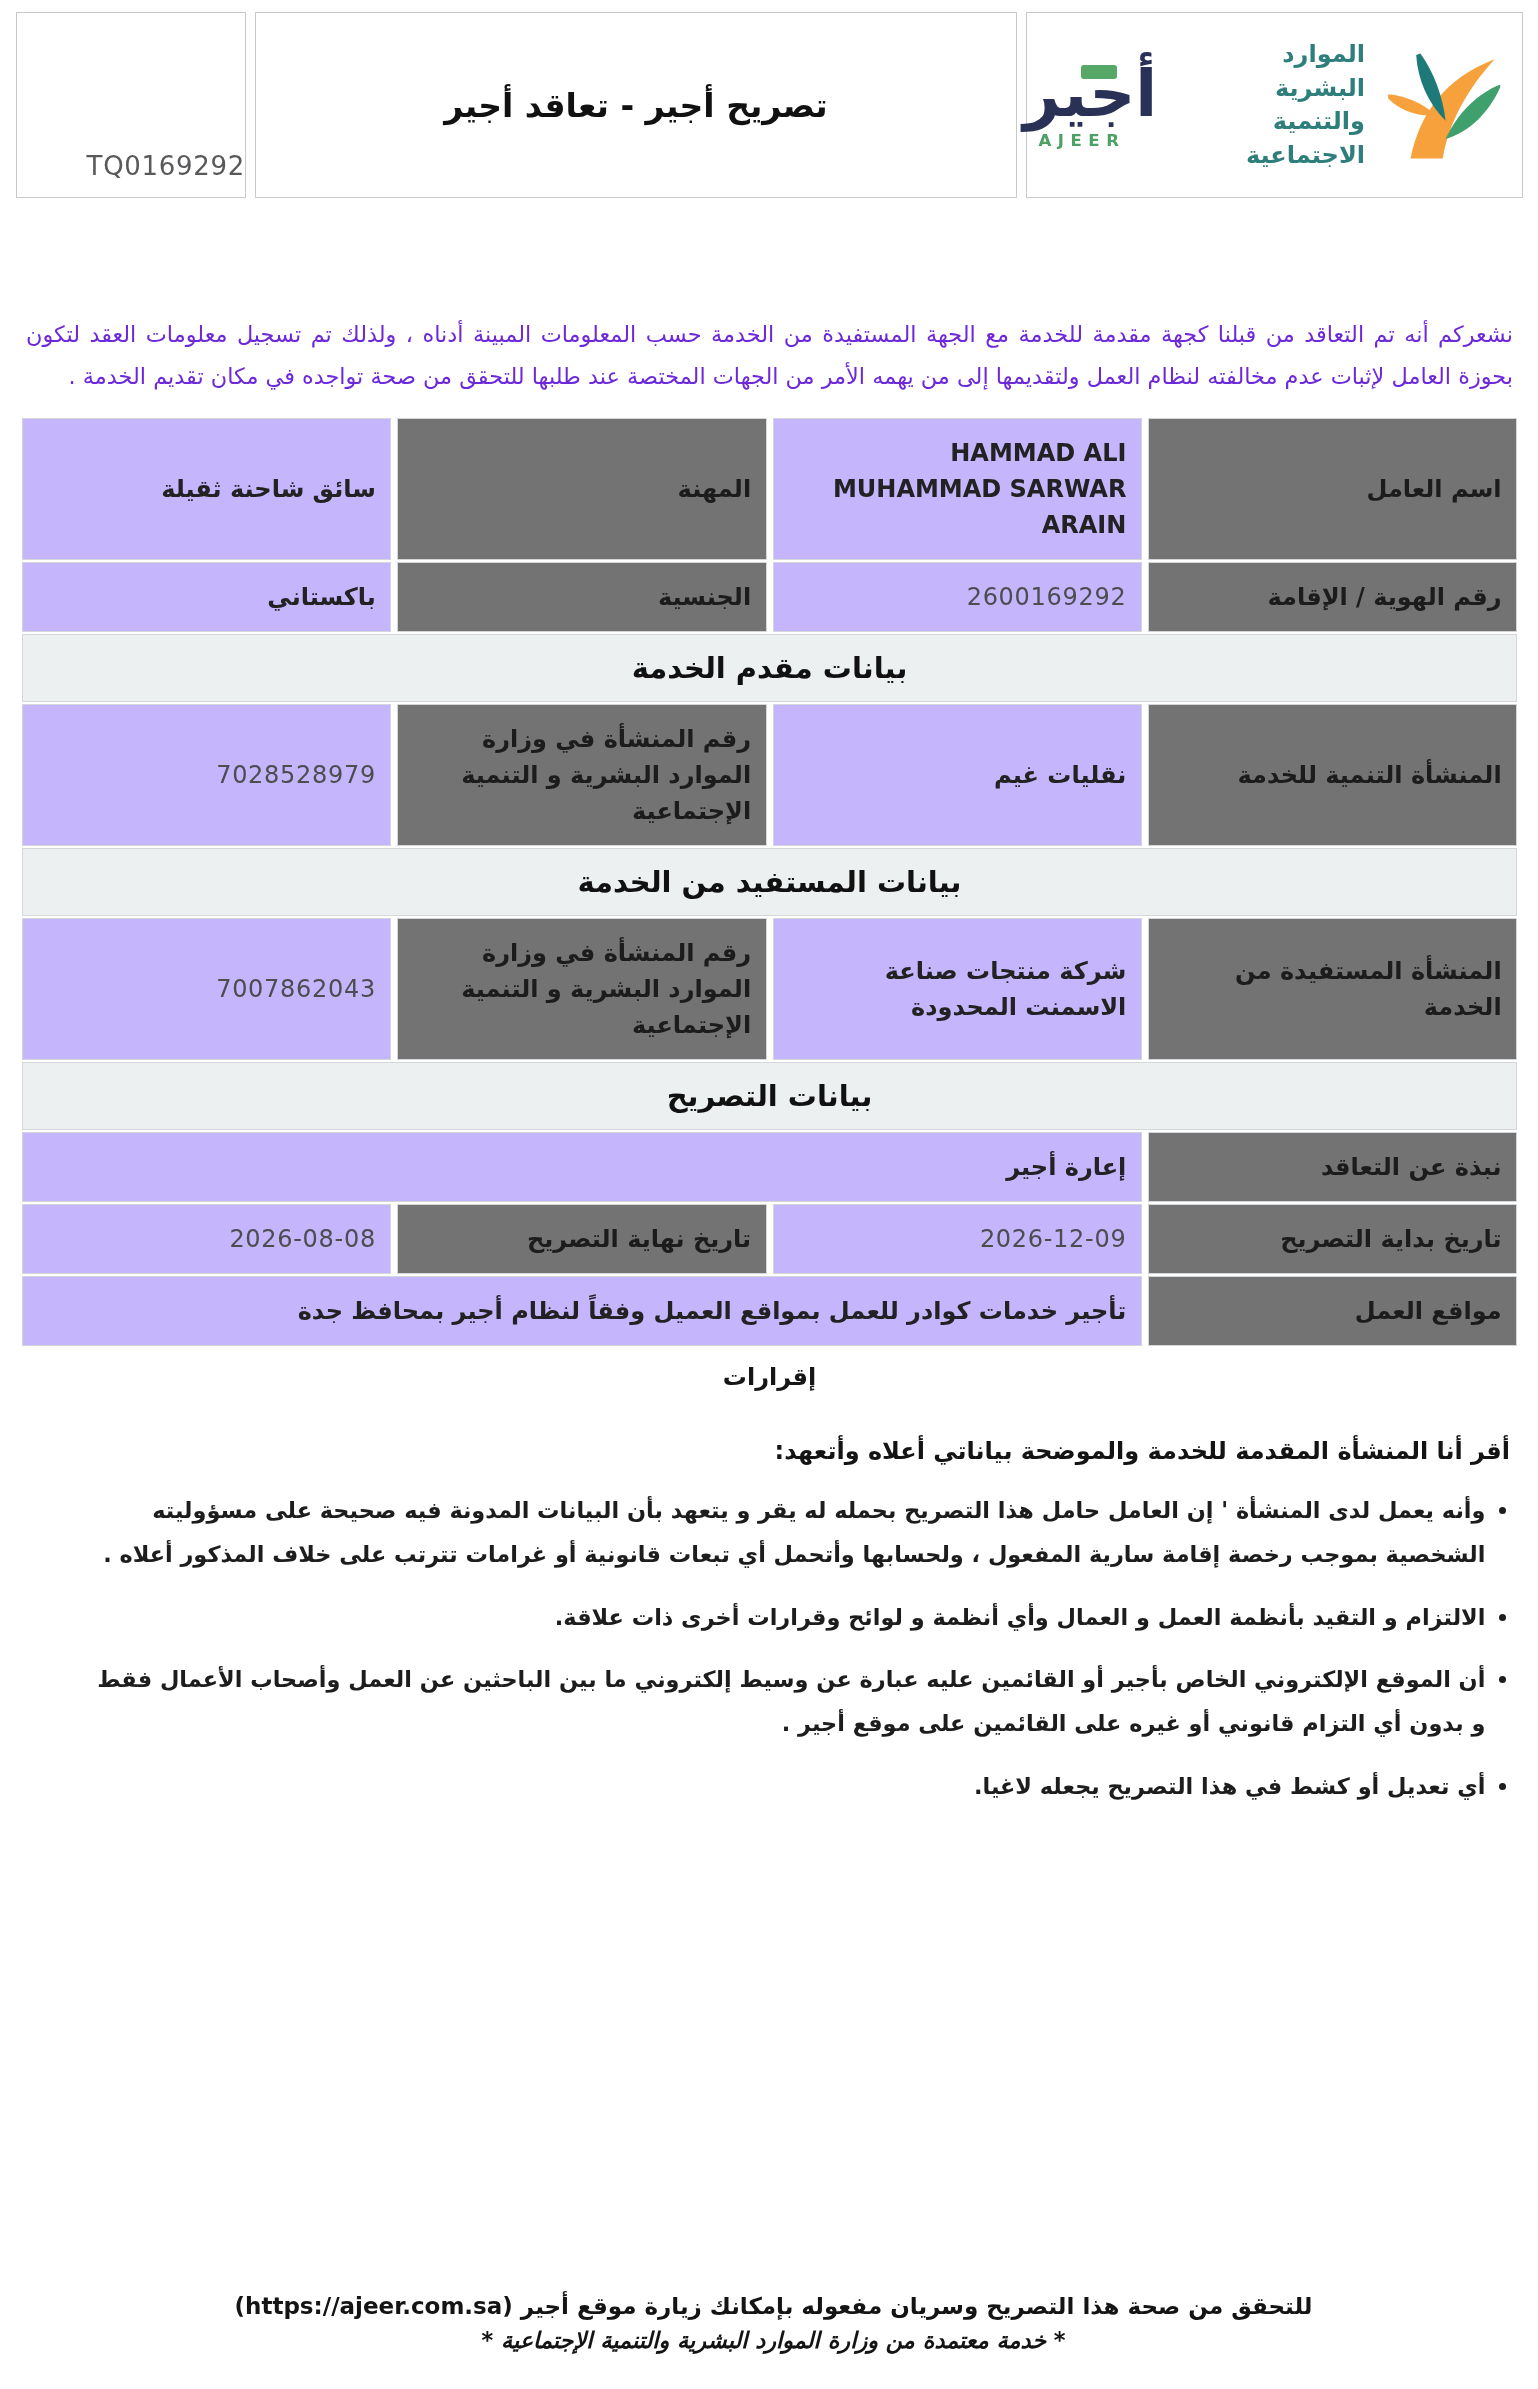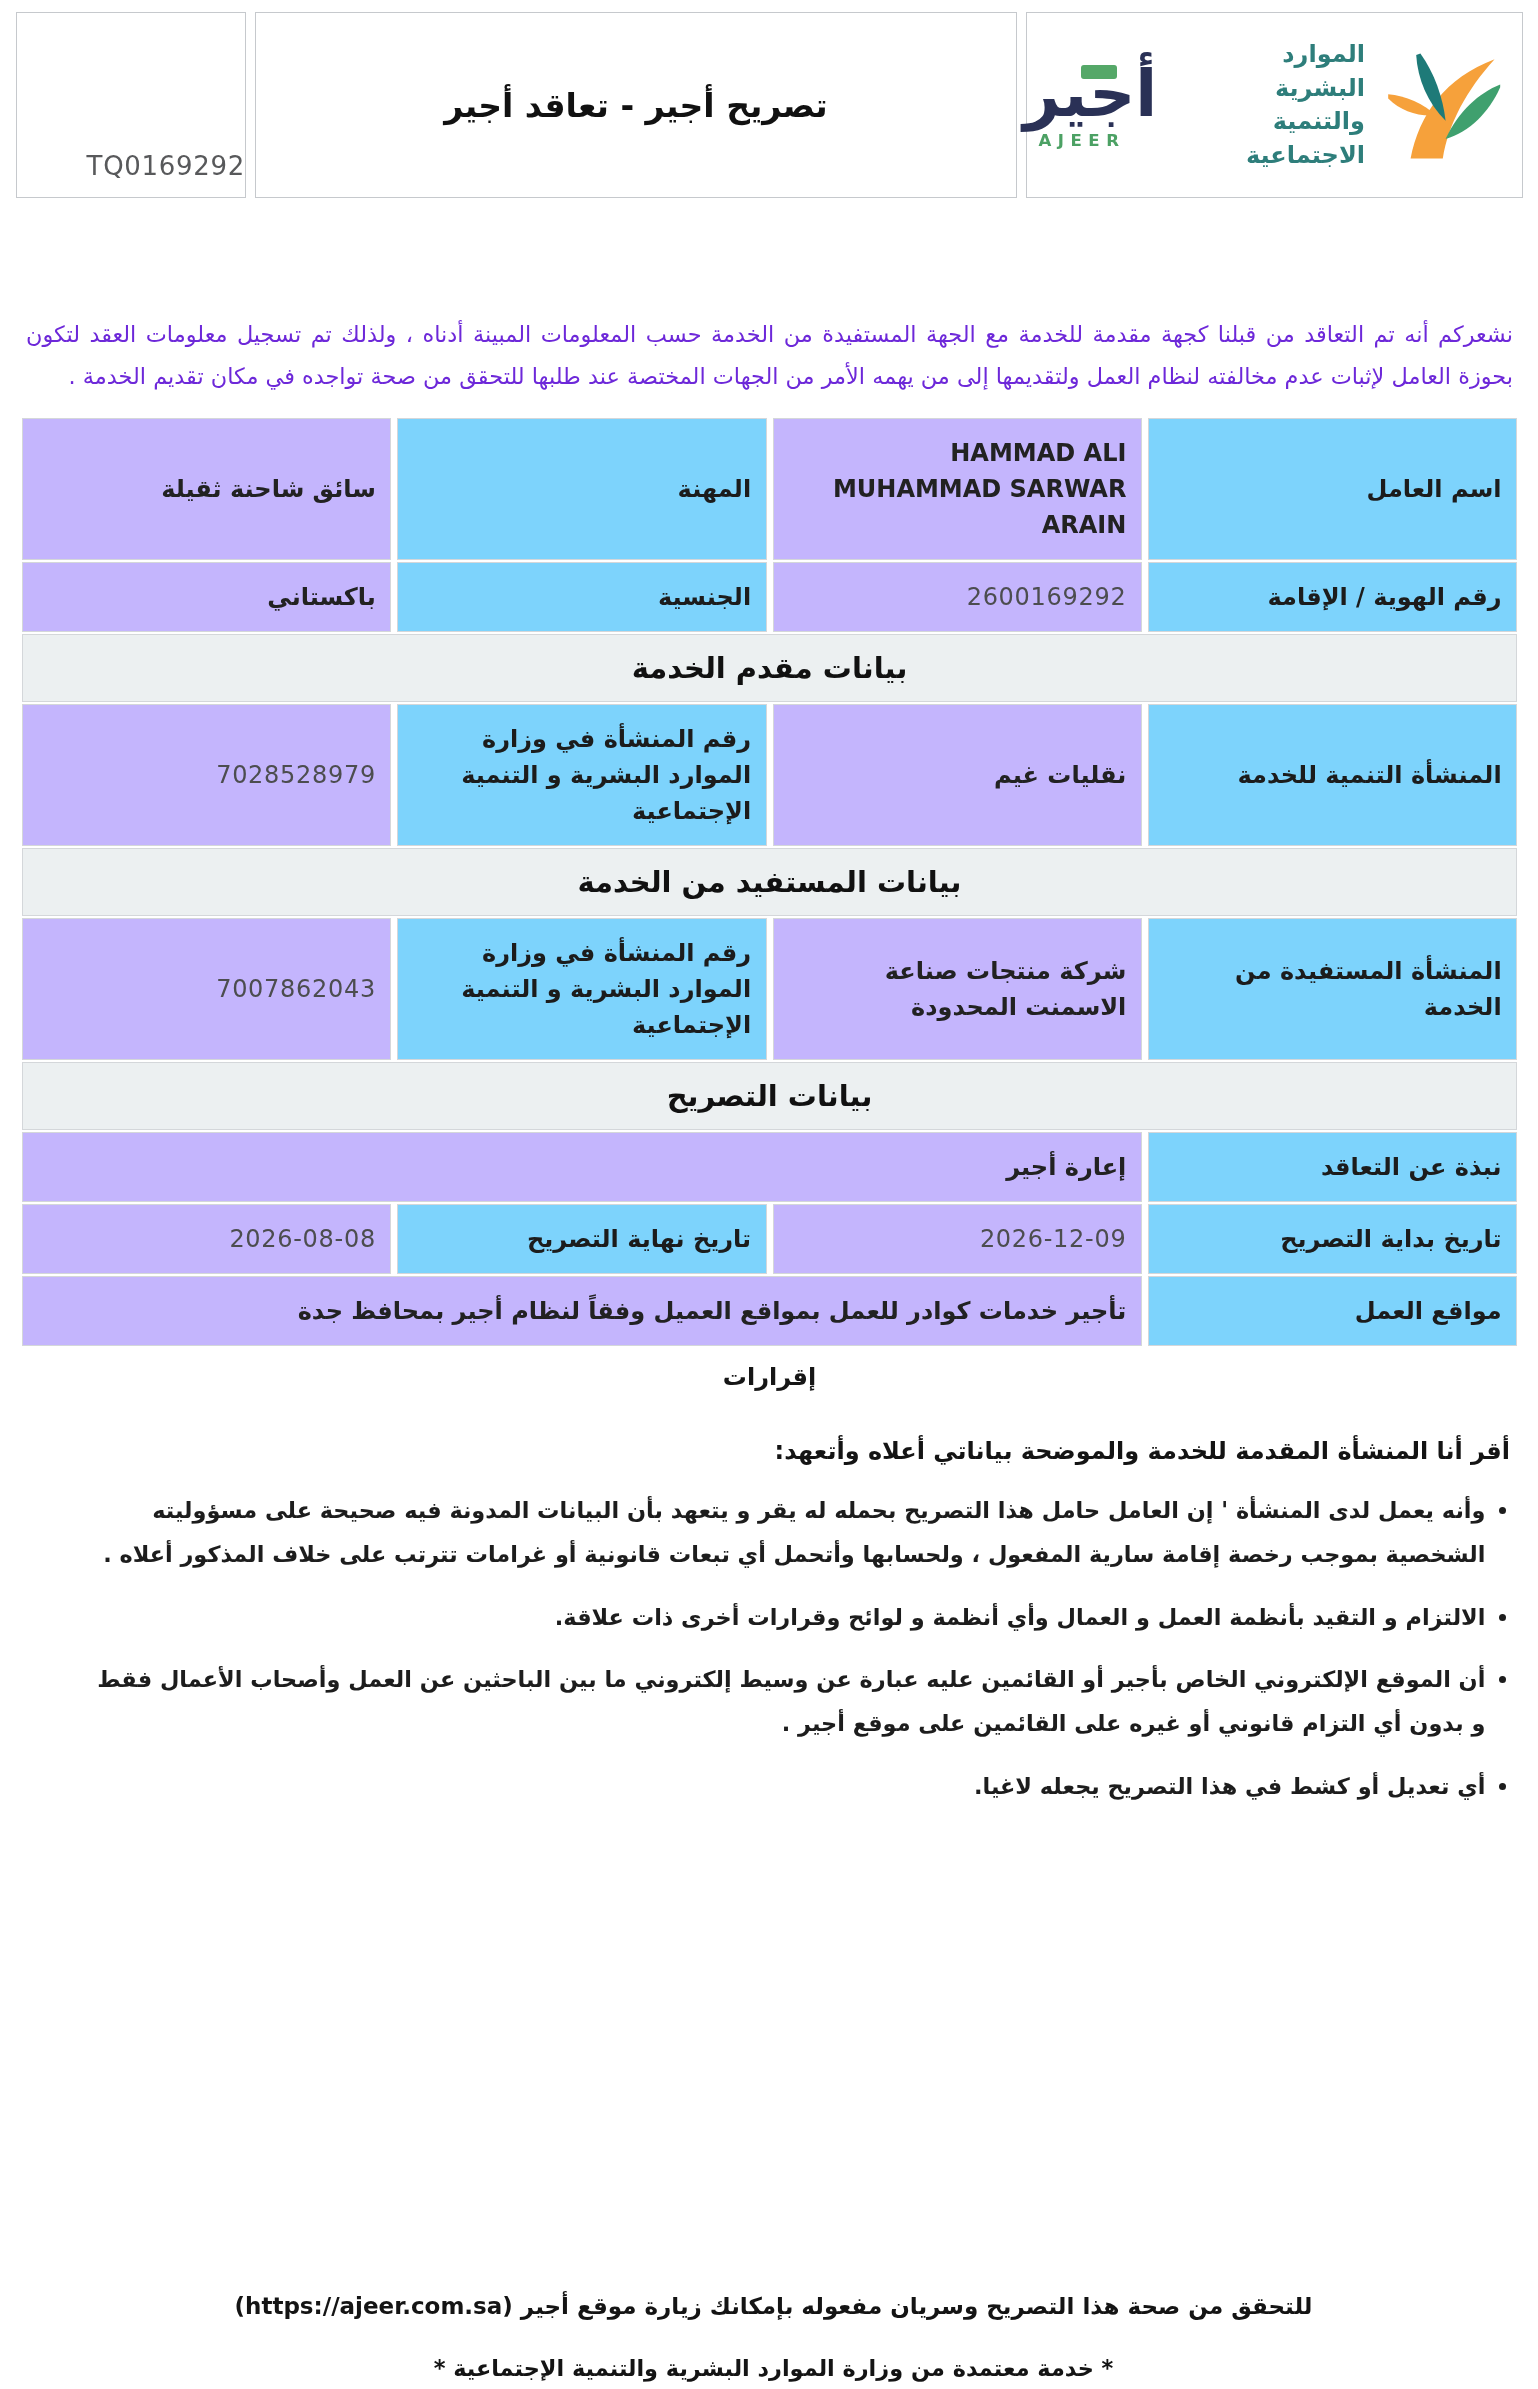--- a/index.html
+++ b/index.html
@@ -29,34 +29,34 @@
   
   .intro{margin:116px 26px 0 26px;font-size:22.4px;font-weight:400;line-height:1.85;
     text-align:justify;color:#6d28d9;}
   
   table.main{margin:19px 16px 0 16px;width:calc(100% - 32px);border-collapse:separate;
     border-spacing:6.5px 2.2px;table-layout:fixed;direction:rtl;font-size:24px;}
   table.main td{border:1.4px solid #d4d7da;vertical-align:middle;padding:16px 14.4px;
     box-sizing:border-box;word-wrap:break-word;}
   td.band{background:#ecf0f1;text-align:center;font-weight:700;font-size:29px;
     padding:23px 14.4px;color:#111;}
-  td.lbl{background:#7dd3fc;font-weight:700;color:#1c1c1c;line-height:1.5;}
+  td.lbl{background:#737373;font-weight:700;color:#1c1c1c;line-height:1.5;}
   td.val{background:#c4b5fd;text-align:right;font-weight:600;color:#222;line-height:1.5;}
   td.val.num{color:#4c4d4f;font-weight:500;letter-spacing:0.7px;}
   
   .decl{margin:14.4px 29px 0 29px;}
   .decl-title{text-align:center;font-size:24px;font-weight:600;color:#161616;}
   .decl-intro{text-align:right;font-size:24px;font-weight:700;margin-top:46px;color:#141414;}
   ul.decl-list{list-style:disc;margin:24.6px 0 0 0;padding:0 24.6px 0 51px;}
   ul.decl-list li{font-size:22.4px;font-weight:600;line-height:1.95;margin-bottom:19px;
     text-align:right;color:#1d1d1d;}
   
   .footer{position:absolute;top:2293px;left:8px;right:0;text-align:center;color:#141414;}
   .footer-line1{font-size:23px;font-weight:600;}
-  .footer-line2{font-size:22.4px;font-weight:600;margin-top:36px;}
+  .footer-line2{font-size:22.4px;font-weight:600;margin-top:8px;font-style:italic;}
 </style>
 </head>
 <body>
 
 <div class="header-row">
   <div class="hcell cell-logos">
     <span>
       <svg width="119" height="112" viewBox="0 0 170 160">
         <path d="M38,158 C50,95 88,42 158,16 C118,60 92,108 84,158 Z" fill="#f6a13b"></path>
         <path d="M52,8 C72,36 84,70 88,104 C62,78 48,44 46,10 Z" fill="#1e7a78"></path>

